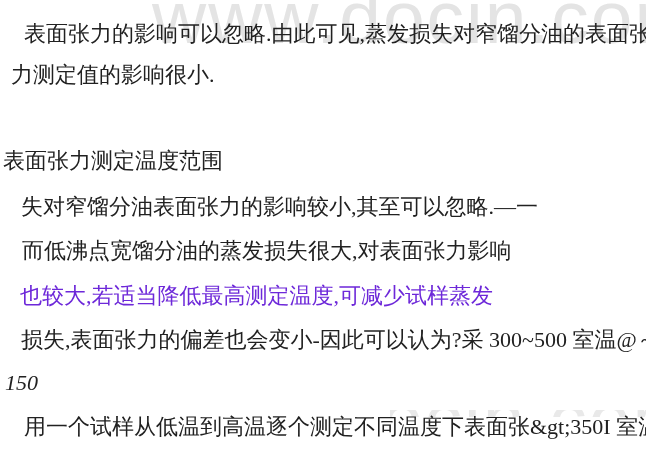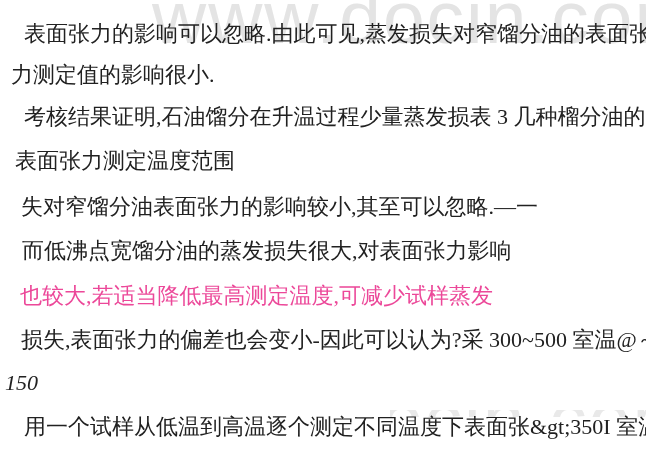--- a/index.html
+++ b/index.html
@@ -55,43 +55,42 @@
     position: absolute;
     z-index: 1;
     font-size: 22px;
     line-height: 26px;
     color: #212121;
     white-space: nowrap;
   }
   .l0 { top: 21px;  left: 24px; }
   .l1 { top: 62px;  left: 11px;  }
   .l2 { top: 104px; left: 24px; }
-  .l3 { top: 148px; left: 3px; margin-left: 12px;  }
+  .l3 { top: 148px; left: 3px;  }
   .l4 { top: 194px; left: 21px; }
   .l5 { top: 238px; left: 22px; }
   .l6 { top: 283px; left: 20px; }
   .l7 { top: 327px; left: 21px; }
   .l8 { top: 370px; left: 5px;  }
   .l9 { top: 414px; left: 24px; }
 </style>
 </head>
 <body style="background: rgb(255, 255, 255);">
 
 <div class="page">
 
   <div class="wm-top" style="color: rgb(228, 228, 228);">www.docin.com</div>
 
   <div class="wm-bottom">
     <span style="color: rgb(233, 233, 233);">www.docin.com</span>
   </div>
 
   <div class="line l0" style="color: rgb(33, 33, 33);">表面张力的影响可以忽略.由此可见,蒸发损失对窄馏分油的表面张</div>
   <div class="line l1" style="color: rgb(33, 33, 33);">力测定值的影响很小.</div>
-  <div class="line l2" style="color: rgb(33, 33, 33);">考核结果证明,石油馏分在升温过程少量蒸发损表 3 几种榴分油的</div>
   <div class="line l3" style="color: rgb(33, 33, 33);">表面张力测定温度范围</div>
   <div class="line l4" style="color: rgb(33, 33, 33);">失对窄馏分油表面张力的影响较小,其至可以忽略.—一</div>
   <div class="line l5" style="color: rgb(33, 33, 33);">而低沸点宽馏分油的蒸发损失很大,对表面张力影响</div>
-  <div class="line l6" style="color: #ec4899;">也较大,若适当降低最高测定温度,可减少试样蒸发</div>
+  <div class="line l6" style="color: #6d28d9;">也较大,若适当降低最高测定温度,可减少试样蒸发</div>
   <div class="line l7" style="color: rgb(33, 33, 33);">损失,表面张力的偏差也会变小-因此可以认为?采 300~500 室温@～</div>
   <div class="line l8" style="color: rgb(33, 33, 33); font-style: italic;">150</div>
   <div class="line l9" style="color: rgb(33, 33, 33);">用一个试样从低温到高温逐个测定不同温度下表面张&amp;gt;350I 室温</div>
 
 </div>
 
 </body></html>

